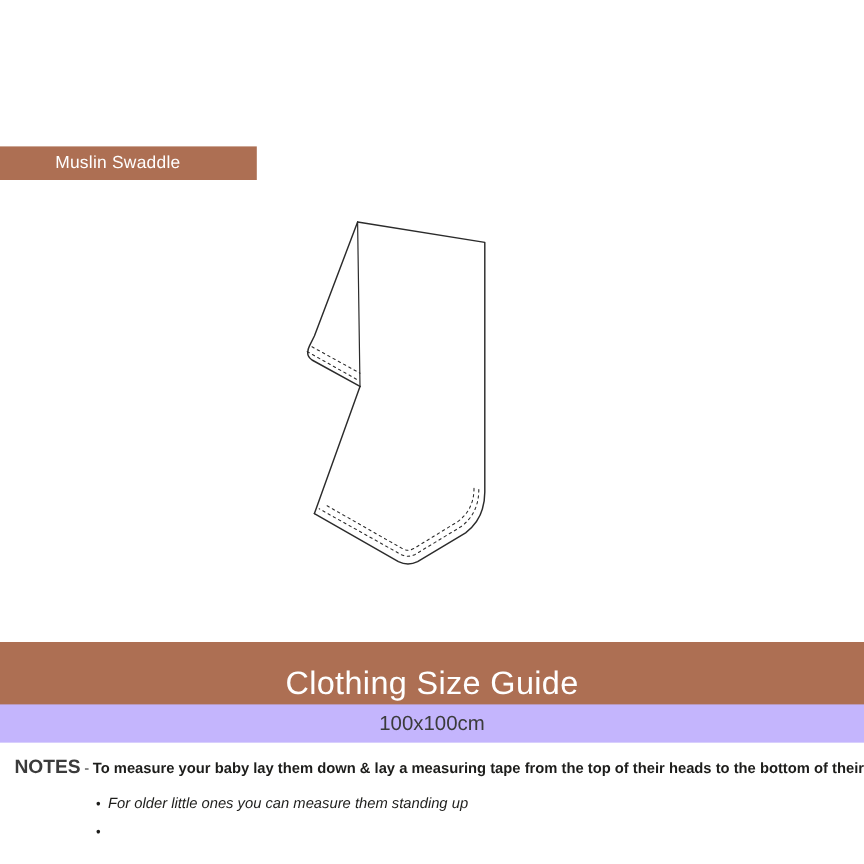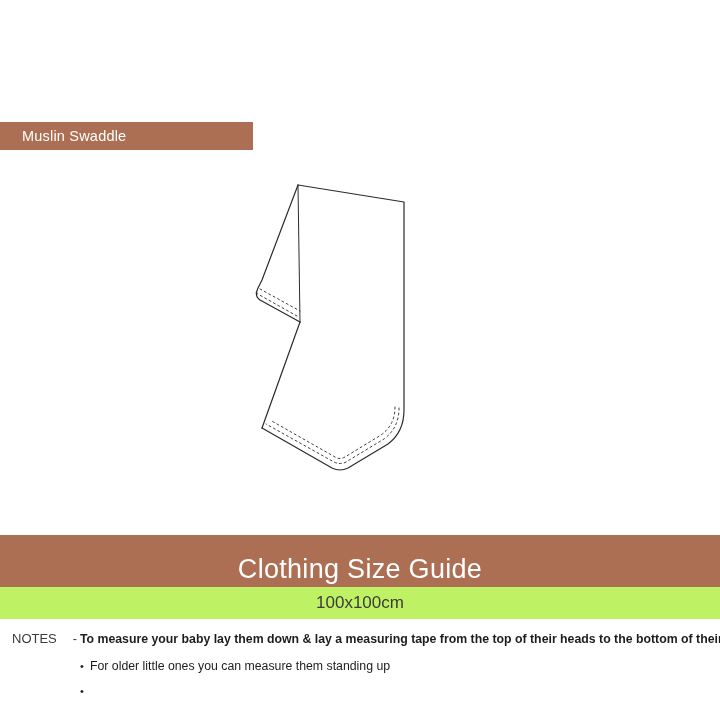--- a/index.html
+++ b/index.html
@@ -51,28 +51,28 @@
     color: #1d1d1b;
     letter-spacing: 0.6px;
     margin-top: 3px;
   }
 
   
   .category-tab {
     position: absolute;
     top: 122px;
     left: 0;
-    width: 253px;
+    width: 214px;
     height: 28px;
     background: #ad6f53;
     color: #ffffff;
     font-size: 14.5px;
     display: flex;
     align-items: center;
-    padding-left: 22px;
+    padding-left: 46px;
     box-sizing: border-box;
     letter-spacing: 0.2px;
   }
 
   
   .illustration {
     position: absolute;
     top: 160px;
     left: 0;
     width: 720px;
@@ -98,21 +98,21 @@
     letter-spacing: 0.3px;
   }
 
   
   .size-row {
     position: absolute;
     top: 587px;
     left: 0;
     width: 720px;
     height: 32px;
-    background: #bef264;
+    background: #c4b5fd;
     display: flex;
     align-items: center;
     justify-content: center;
   }
   .size-value {
     font-size: 17px;
     color: #3b3b3b;
   }
 
   
@@ -127,24 +127,24 @@
     padding: 12px 8px 0 12px;
   }
   .notes-line {
     display: flex;
     align-items: baseline;
     font-size: 12.5px;
     color: #1d1d1b;
     white-space: nowrap;
   }
   .notes-label {
-    font-size: 13px;
+    font-size: 16px;
     color: #3b3b3b;
-    font-weight: 400;
-    margin-right: 16px;
+    font-weight: 700;
+    margin-right: 3px;
   }
   .notes-dash {
     margin-right: 3px;
     color: #3b3b3b;
   }
   .notes-main {
     font-weight: bold;
     font-size: 12.3px;
     color: #1d1d1b;
   }
@@ -163,20 +163,21 @@
   }
   .bullet-dot {
     width: 10px;
     flex: 0 0 10px;
     color: #1d1d1b;
     font-size: 11px;
     line-height: 1;
   }
   .bullet-text {
     white-space: nowrap;
+    font-style: italic;
   }
 </style>
 </head>
 <body>
 
 <div class="page">
 
 
   <div class="category-tab">
     <span>Muslin Swaddle</span>

